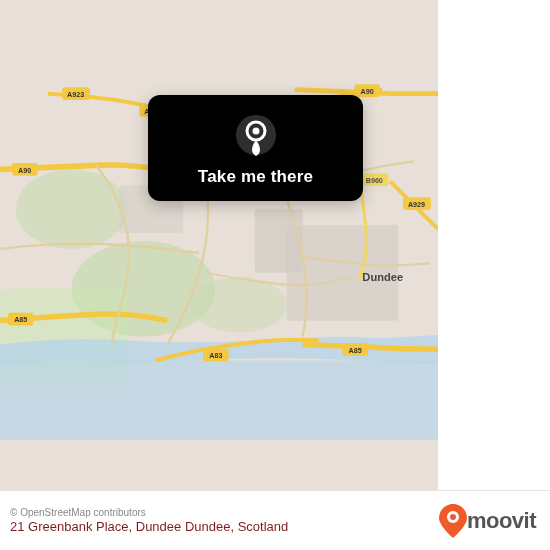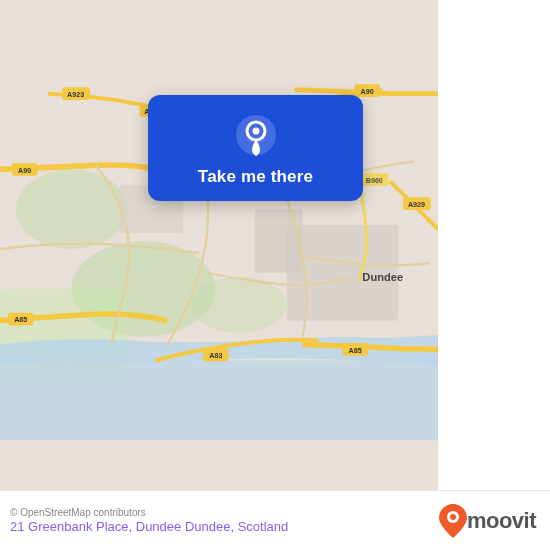--- a/index.html
+++ b/index.html
@@ -27,21 +27,21 @@
       position: absolute;
       top: 0; left: 0;
     }
 
     
     .popup-card {
       position: absolute;
       top: 95px;
       left: 148px;
       width: 215px;
-      background: #1d4ed8;
+      background: #000000;
       border-radius: 12px;
       padding: 18px 16px 14px 16px;
       display: flex;
       flex-direction: column;
       align-items: center;
       box-shadow: 0 4px 16px rgba(0,0,0,0.25);
       cursor: pointer;
     }
 
     .popup-pin {
@@ -76,21 +76,21 @@
       gap: 1px;
     }
 
     .copyright-text {
       font-size: 10px;
       color: #888;
     }
 
     .address-text {
       font-size: 13px;
-      color: #8b5cf6;
+      color: #7f1d1d;
       font-weight: 500;
       text-align: right;
     }
 
     
     .moovit-logo {
       display: flex;
       align-items: center;
       gap: 0;
     }

